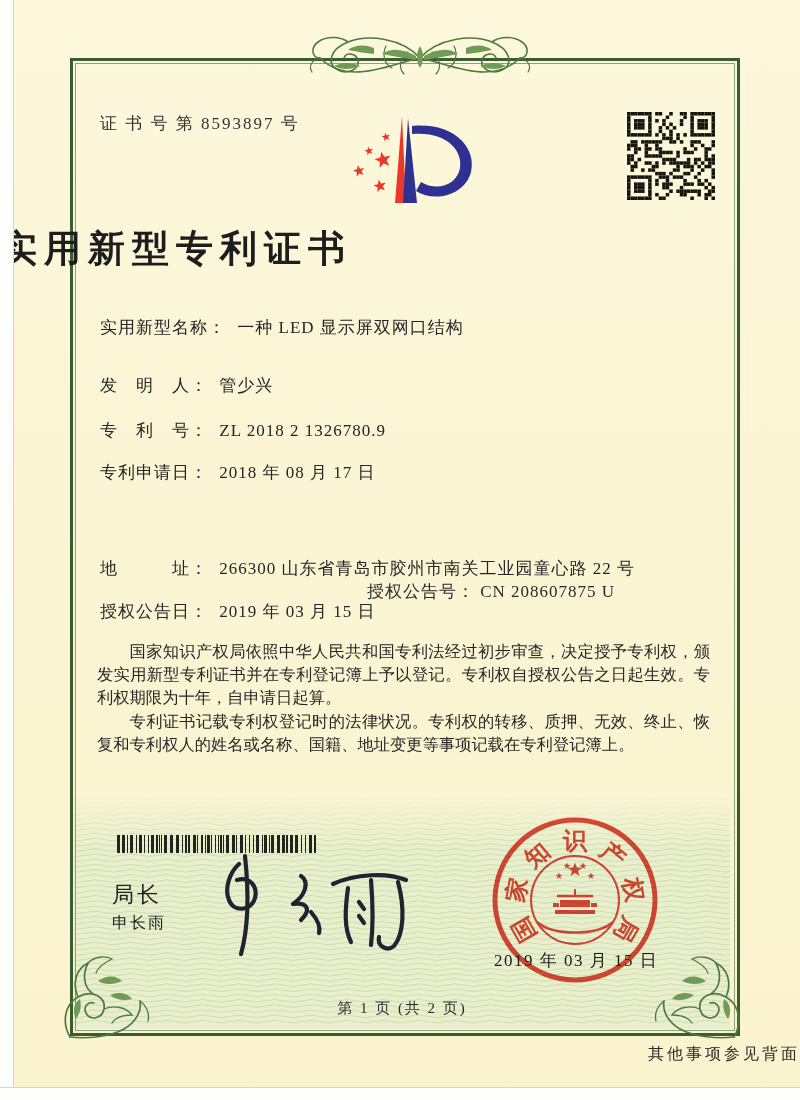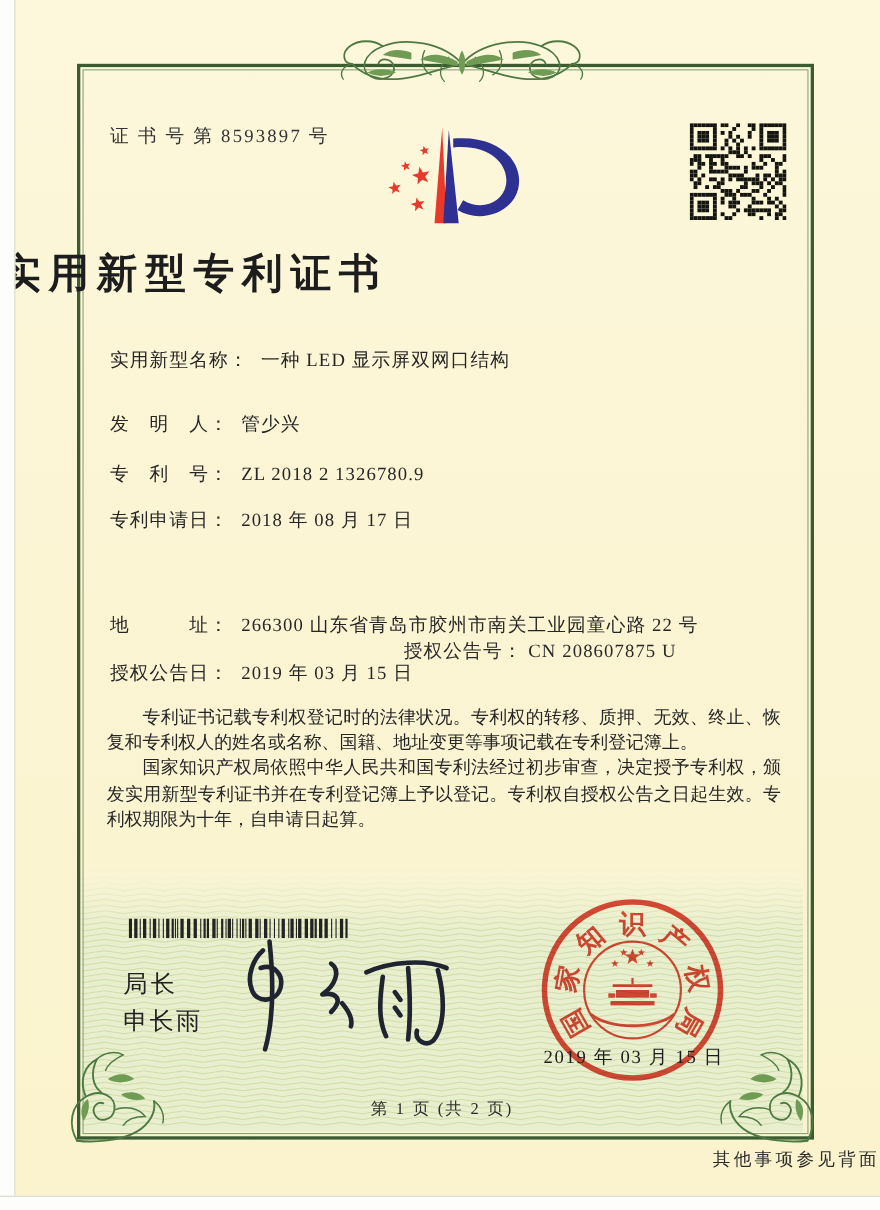--- a/index.html
+++ b/index.html
@@ -26,21 +26,21 @@
   .row{position:absolute;left:100px;font-size:17px;letter-spacing:1px;white-space:nowrap;}
   .r1{top:316px}.r2{top:374px}.r3{top:419px}.r4{top:461px}.r5{top:511px}.r6{top:557px}.r7{top:600px}
   .row .lab{color:#262626;}
   .row .val{color:#262626;margin-left:6px;}
   .grant2{position:absolute;left:367px;top:580px;font-size:17px;letter-spacing:1px;white-space:nowrap;}
   .paras{position:absolute;left:97px;top:640px;width:613px;font-size:16.3px;line-height:23.2px;
          text-align:justify;color:#262626;}
   .paras p{margin:0;text-indent:2em;}
   .barcode{position:absolute;left:117px;top:835px;}
   .sign-title{position:absolute;left:112px;top:880px;font-size:22px;letter-spacing:3px;color:#222;}
-  .sign-name{position:absolute;left:112px;top:913px;font-size:22px;letter-spacing:2px;color:#222;text-align:center;}
+  .sign-name{position:absolute;left:112px;top:913px;font-size:16px;letter-spacing:2px;color:#222;text-align:center;}
   .signature{position:absolute;left:205px;top:850px;}
   .seal{position:absolute;left:487px;top:812px;width:176px;height:176px;opacity:.9;mix-blend-mode:multiply;}
   .seal-date{position:absolute;left:494px;top:949px;font-size:17px;letter-spacing:1.5px;color:#1c1c1c;z-index:6;}
   .page-ind{position:absolute;left:70px;top:999px;width:664px;text-align:center;font-size:15px;
             letter-spacing:2px;color:#2c2c2c;z-index:4;}
   .back-note{position:absolute;left:0;top:1044px;width:800px;text-align:right;font-size:16px;
              letter-spacing:3px;color:#2c2c2c;}
   .orn{position:absolute;}
   .orn-top{left:290px;top:28px;}
   .orn-bl{left:52px;top:953px;}
@@ -488,22 +488,22 @@
     <div class="row r7">
       <span class="lab">授权公告日：</span>
       <span class="val">2019 年 03 月 15 日</span>
     </div>
     <div class="grant2">
       <span class="lab">授权公告号：</span>
       <span class="val">CN 208607875 U</span>
     </div>
 
     <div class="paras">
+      <p>国家知识产权局依照中华人民共和国专利法经过初步审查，决定授予专利权，颁发实用新型专利证书并在专利登记簿上予以登记。专利权自授权公告之日起生效。专利权期限为十年，自申请日起算。</p>
       <p>专利证书记载专利权登记时的法律状况。专利权的转移、质押、无效、终止、恢复和专利权人的姓名或名称、国籍、地址变更等事项记载在专利登记簿上。</p>
-      <p>国家知识产权局依照中华人民共和国专利法经过初步审查，决定授予专利权，颁发实用新型专利证书并在专利登记簿上予以登记。专利权自授权公告之日起生效。专利权期限为十年，自申请日起算。</p>
     </div>
 
     <svg class="barcode" id="barcode" width="200" height="18" viewBox="0 0 200 18">
         <rect x="0" y="0" width="3" height="18" fill="#23231f"></rect>
         <rect x="5" y="0" width="3" height="18" fill="#23231f"></rect>
         <rect x="10" y="0" width="1" height="18" fill="#23231f"></rect>
         <rect x="13" y="0" width="3" height="18" fill="#23231f"></rect>
         <rect x="19" y="0" width="1" height="18" fill="#23231f"></rect>
         <rect x="22" y="0" width="3" height="18" fill="#23231f"></rect>
         <rect x="27" y="0" width="1" height="18" fill="#23231f"></rect>

